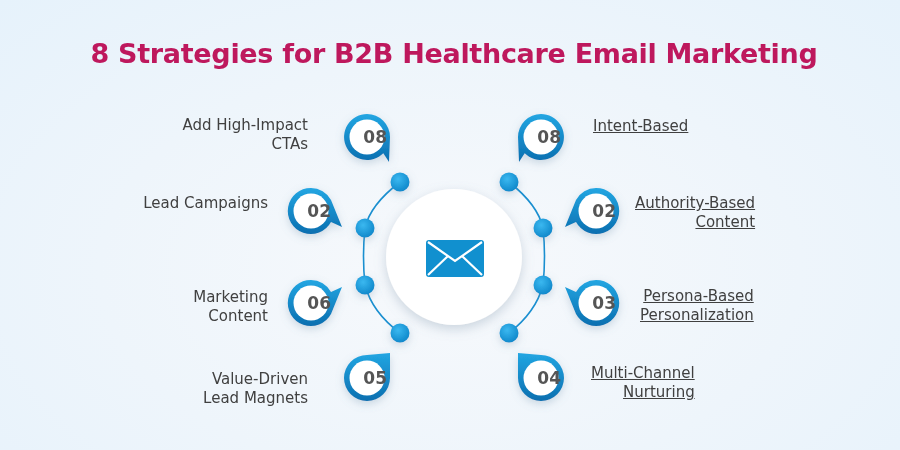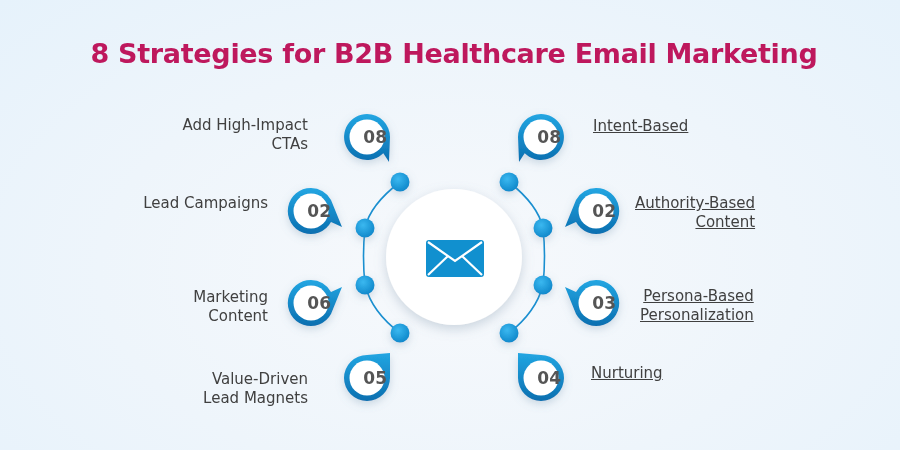--- a/index.html
+++ b/index.html
@@ -127,20 +127,21 @@
 </div>
 <div class="label right" style="left:635px;top:194px;">
   <span>Authority-Based</span>
   <span>Content</span>
 </div>
 <div class="label right" style="left:640px;top:287px;">
   <span>Persona-Based</span>
   <span>Personalization</span>
 </div>
 <div class="label right" style="left:591px;top:364px;">
+  <span>Multi-Channel</span>
   <span>Nurturing</span>
 </div>
 
 <div class="label left" style="right:592px;top:116px;">
   <span>Add High-Impact</span>
   <span>CTAs</span>
 </div>
 <div class="label left" style="right:632px;top:194px;">
   <span>Lead Campaigns</span>
 </div>

